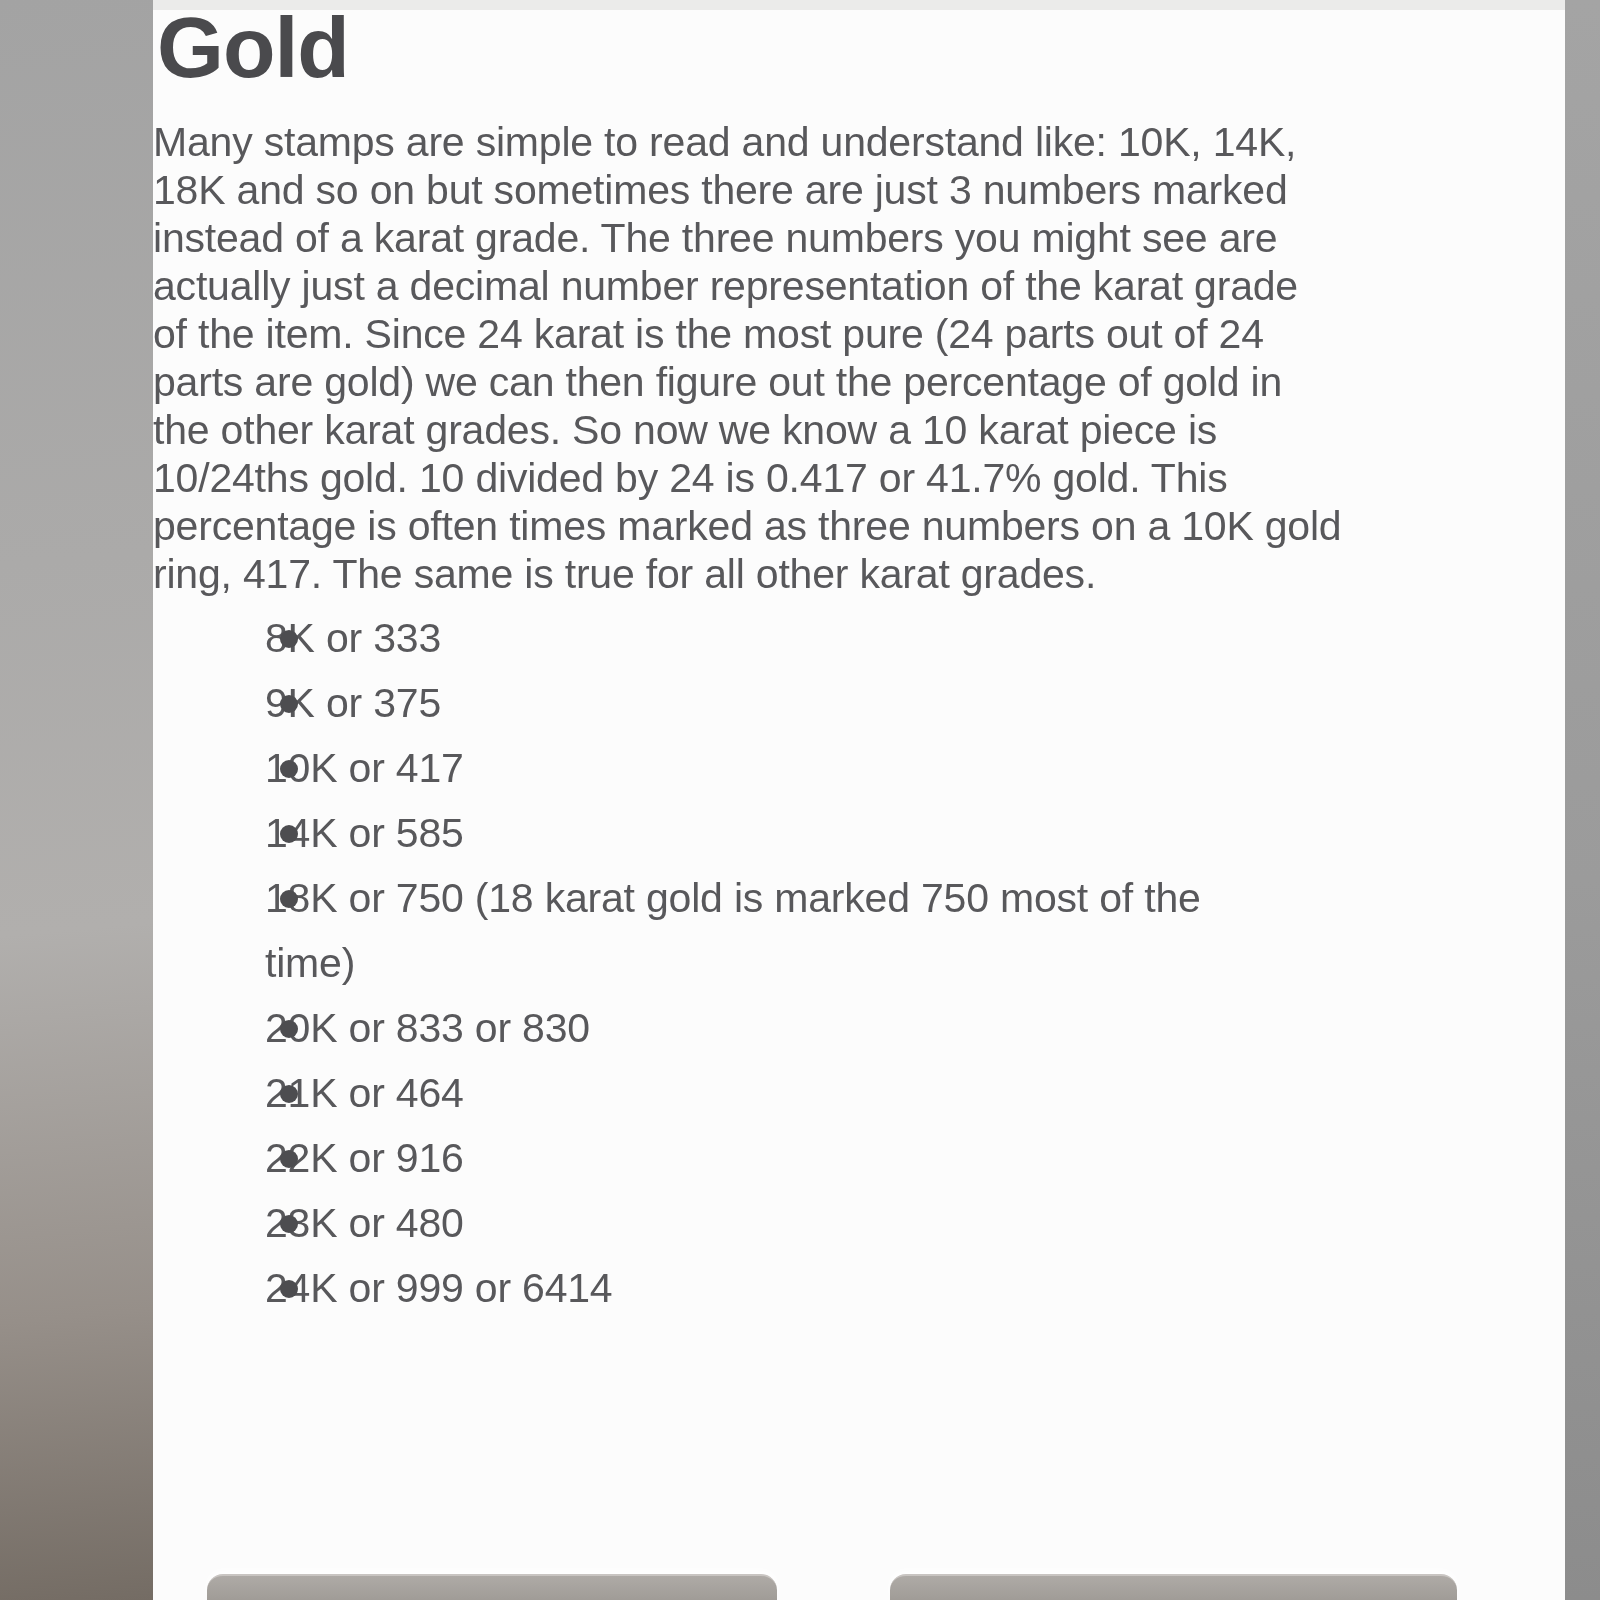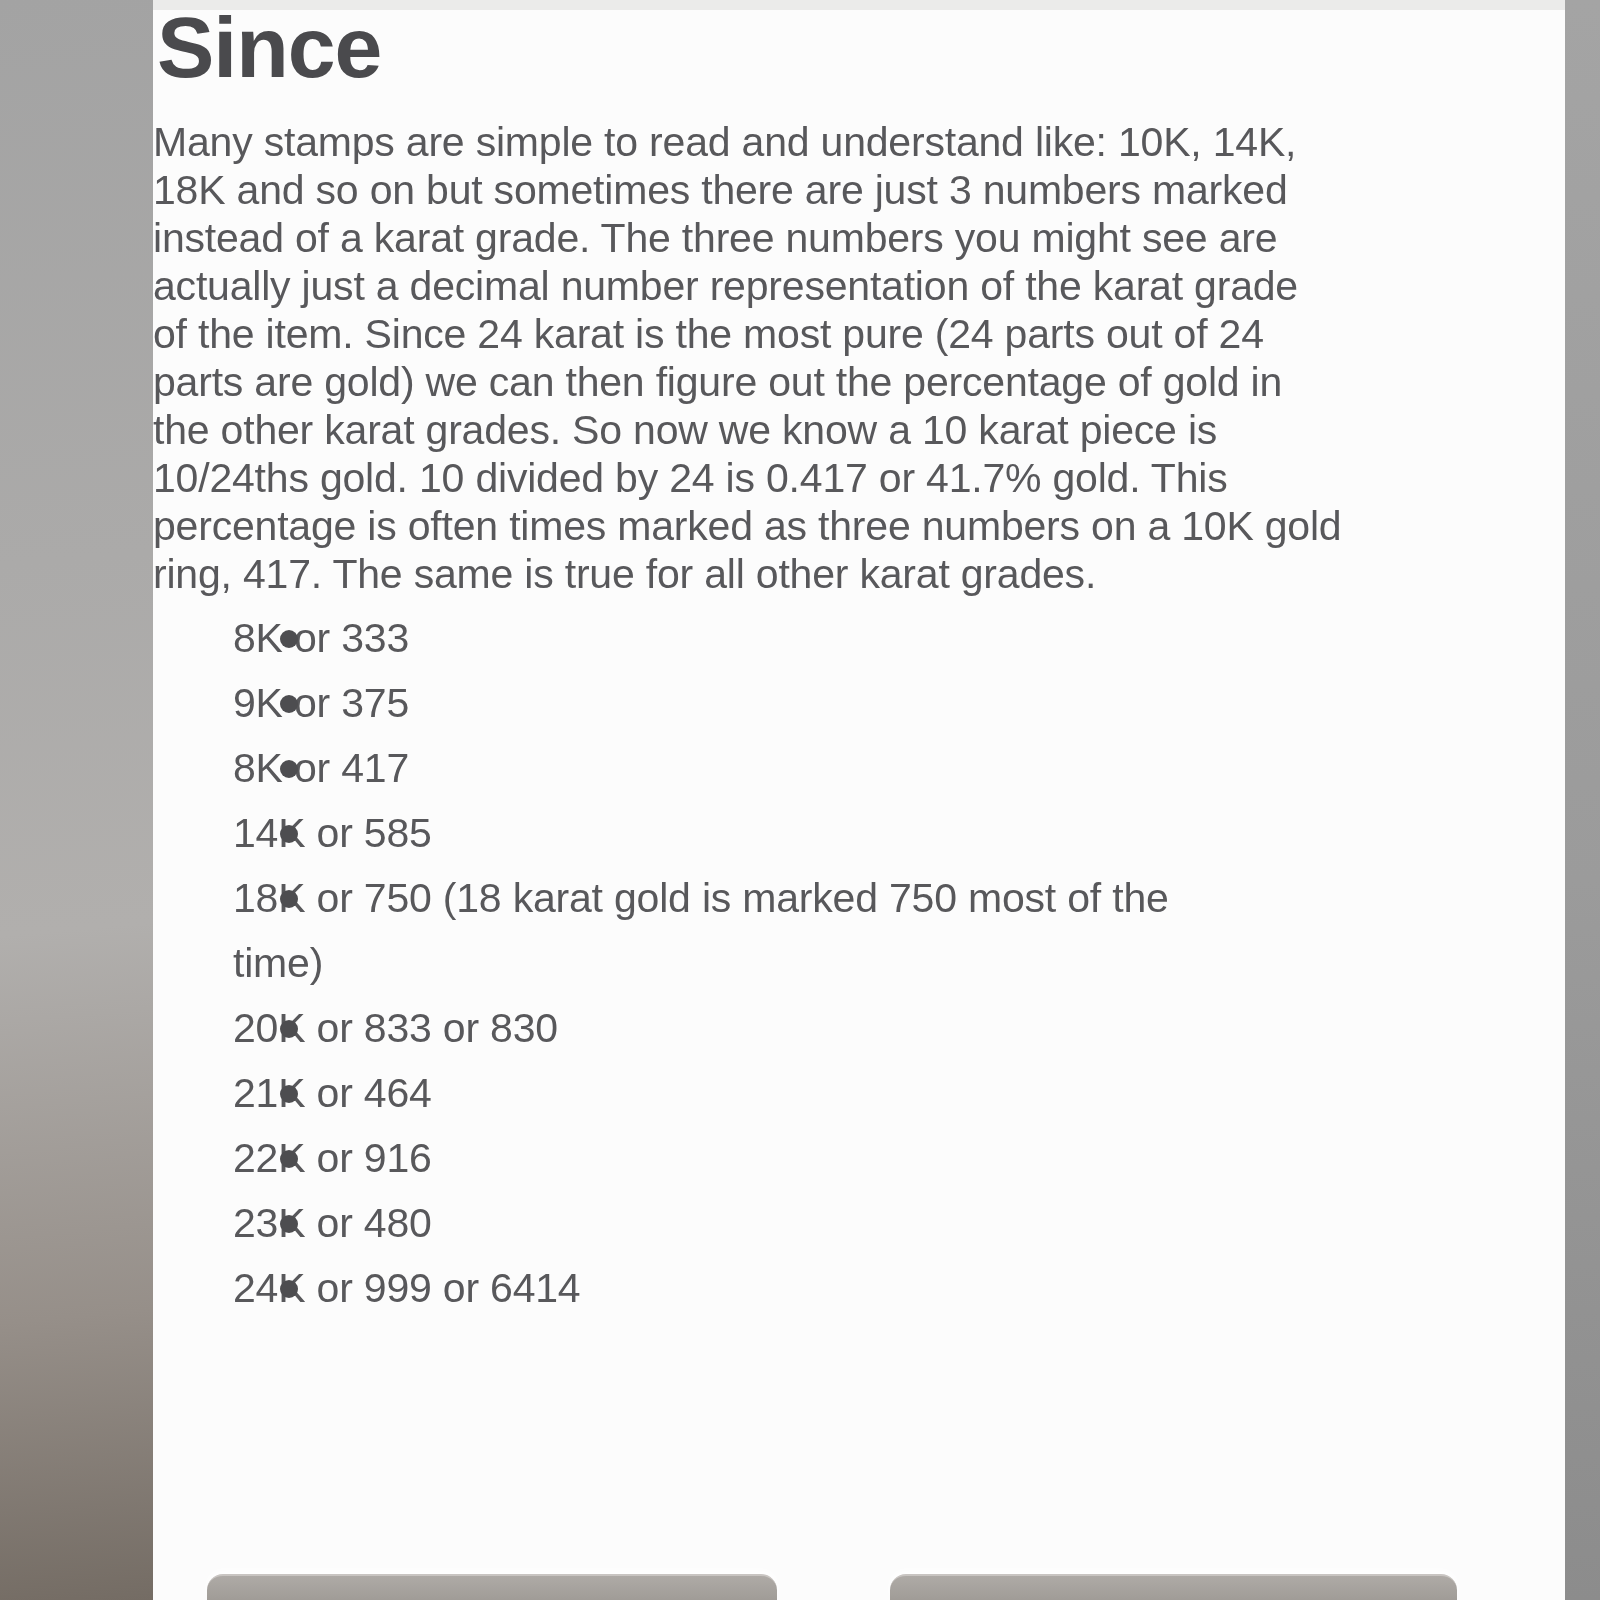--- a/index.html
+++ b/index.html
@@ -72,21 +72,21 @@
     color: #58585b;
     white-space: pre;
   }
   .klist {
     margin: 8px 0 0 0;
     padding: 0;
     list-style: none;
   }
   .klist-item {
     position: relative;
-    padding-left: 80px;
+    padding-left: 112px;
     font-size: 41px;
     line-height: 65px;
     letter-spacing: -0.2px;
     color: #58585b;
     white-space: pre;
   }
   .klist-item::before {
     content: "";
     position: absolute;
     left: 127px;
@@ -112,37 +112,37 @@
 </style>
 </head>
 <body>
 
 <div class="stage">
   <div class="band band-left"></div>
 
   <div class="panel">
     <div class="top-strip"></div>
 
-    <h1 class="title">Since</h1>
+    <h1 class="title">Gold</h1>
 
     <p class="para">Many stamps are simple to read and understand like: 10K, 14K,
 18K and so on but sometimes there are just 3 numbers marked
 instead of a karat grade. The three numbers you might see are
 actually just a decimal number representation of the karat grade
 of the item. Since 24 karat is the most pure (24 parts out of 24
 parts are gold) we can then figure out the percentage of gold in
 the other karat grades. So now we know a 10 karat piece is
 10/24ths gold. 10 divided by 24 is 0.417 or 41.7% gold. This
 percentage is often times marked as three numbers on a 10K gold
 ring, 417. The same is true for all other karat grades.</p>
 
     <ul class="klist">
         <li class="klist-item">8K or 333</li>
         <li class="klist-item">9K or 375</li>
-        <li class="klist-item">8K or 417</li>
+        <li class="klist-item">10K or 417</li>
         <li class="klist-item">14K or 585</li>
         <li class="klist-item">18K or 750 (18 karat gold is marked 750 most of the
 time)</li>
         <li class="klist-item">20K or 833 or 830</li>
         <li class="klist-item">21K or 464</li>
         <li class="klist-item">22K or 916</li>
         <li class="klist-item">23K or 480</li>
         <li class="klist-item">24K or 999 or 6414</li>
       </ul>
 

